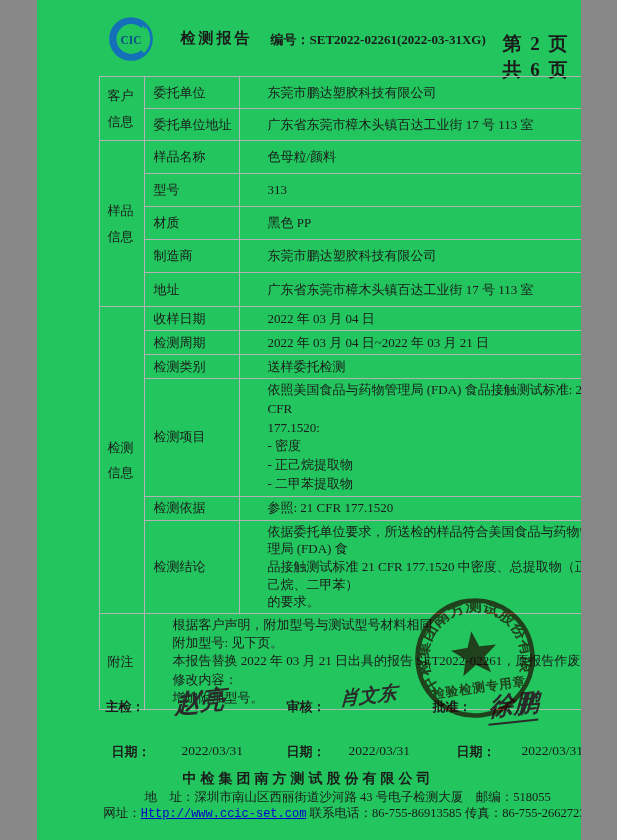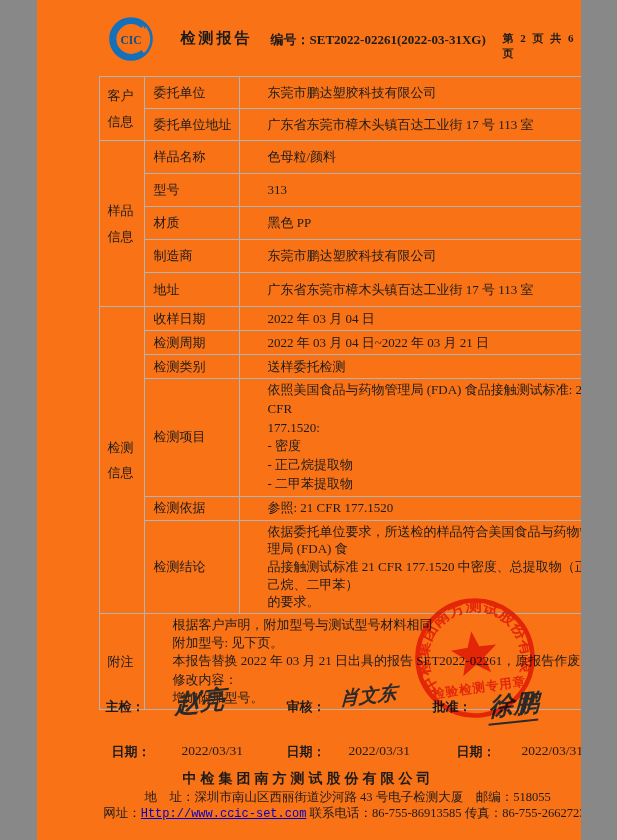--- a/index.html
+++ b/index.html
@@ -1,26 +1,26 @@
 <!DOCTYPE html>
 <html><head>
 <meta charset="utf-8">
 <style>
   * { margin:0; padding:0; box-sizing:border-box; }
   html,body { background:#888; }
   #page {
     position:relative; width:544px; height:840px; margin:0 auto;
-    background:#f97316; overflow:hidden;
+    background:#22c55e; overflow:hidden;
     font-family:"Liberation Serif", serif; color:#1b1b1b;
   }
   
   .logo { position:absolute; left:62px; top:15px; width:64px; height:48px; }
   .hdr-title { position:absolute; left:144px; top:29px; font-size:15px; font-weight:bold; letter-spacing:3px; }
   .hdr-no { position:absolute; left:234px; top:31px; font-size:13px; font-weight:bold; }
-  .hdr-page { position:absolute; left:466px; top:31px; font-size:11px; font-weight:bold; letter-spacing:2px; }
+  .hdr-page { position:absolute; left:466px; top:31px; font-size:19px; font-weight:bold; letter-spacing:2px; }
   
   table.rpt {
     position:absolute; left:62px; top:76px; width:497px;
     border-collapse:collapse; table-layout:fixed;
     font-size:13px;
   }
   table.rpt { border:1px solid #999; }
   table.rpt td { border:1px solid #b3b3b3; vertical-align:middle; }
   td.gcol { width:45px; text-align:left; line-height:1.95; padding:2px 8px; }
   td.fcol { width:95px; padding:2px 0 2px 9px;margin-top:16px; }

